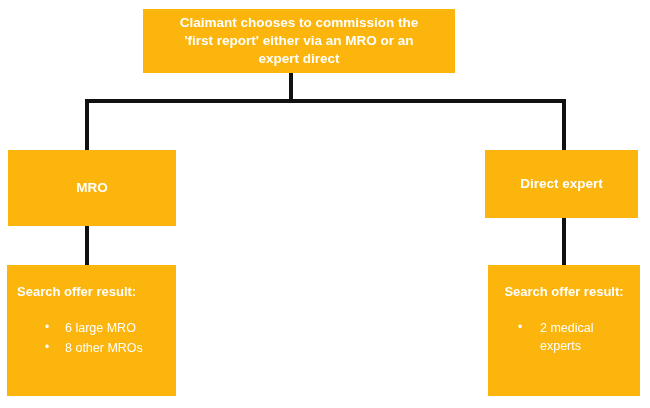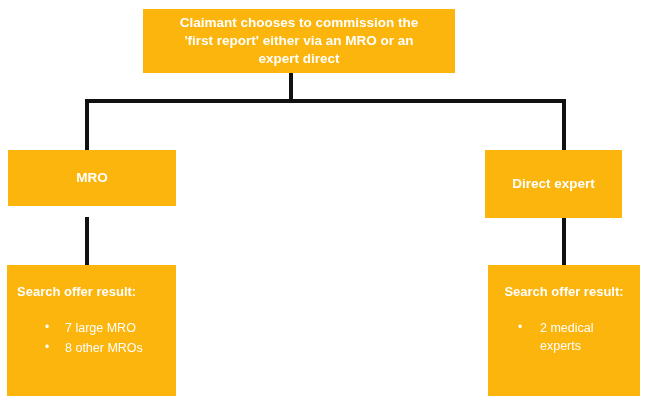--- a/index.html
+++ b/index.html
@@ -38,27 +38,27 @@
     width: 312px;
     height: 64px;
     font-size: 13.5px;
     padding: 0 24px;
   }
   
   #node-mro {
     left: 8px;
     top: 150px;
     width: 168px;
-    height: 56px;
+    height: 76px;
     font-size: 13.5px;
   }
   #node-direct-expert {
     left: 485px;
     top: 150px;
-    width: 137px;
+    width: 153px;
     height: 68px;
     font-size: 13.5px;
   }
   
   #node-mro-result {
     left: 7px;
     top: 265px;
     width: 169px;
     height: 131px;
     padding: 19px 10px 0 10px;
@@ -140,21 +140,21 @@
 
   <div class="node node-title-center" id="node-direct-expert">
     <span>Direct expert</span>
   </div>
 
   <div class="node" id="node-mro-result">
     <p class="result-heading">Search offer result:</p>
     <ul class="result-list">
       <li class="result-item">
         <span class="bullet-dot">•</span>
-        <span>7 large MRO</span>
+        <span>6 large MRO</span>
       </li>
       <li class="result-item">
         <span class="bullet-dot">•</span>
         <span>8 other MROs</span>
       </li>
     </ul>
   </div>
 
   <div class="node" id="node-expert-result">
     <p class="result-heading">Search offer result:</p>

